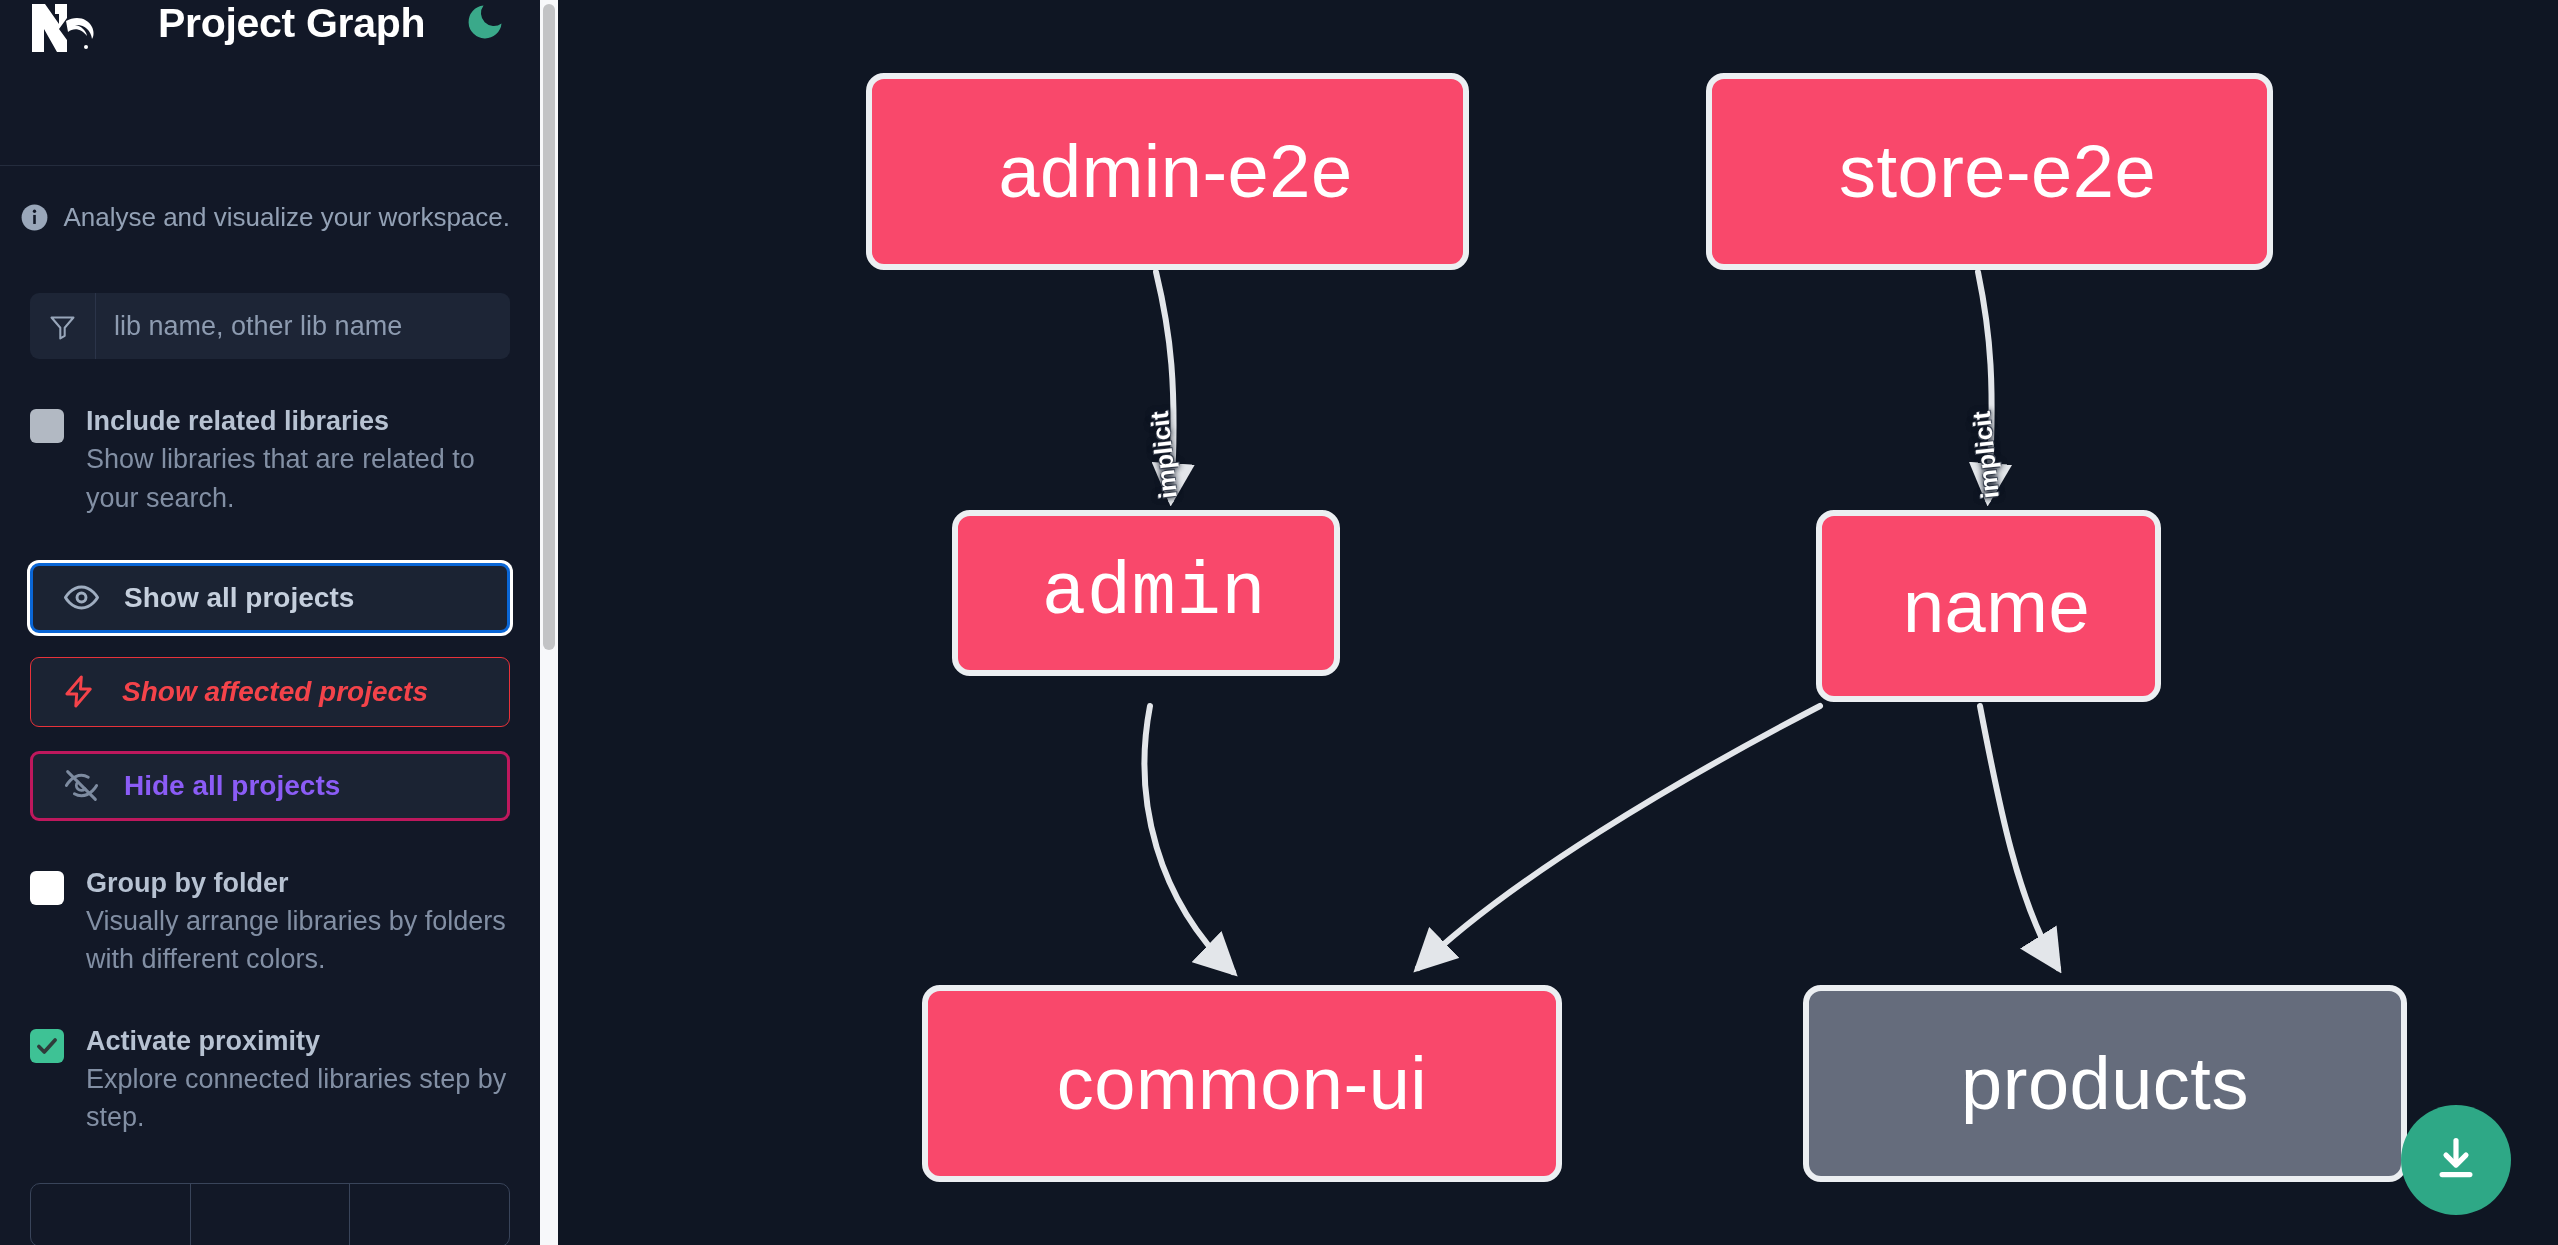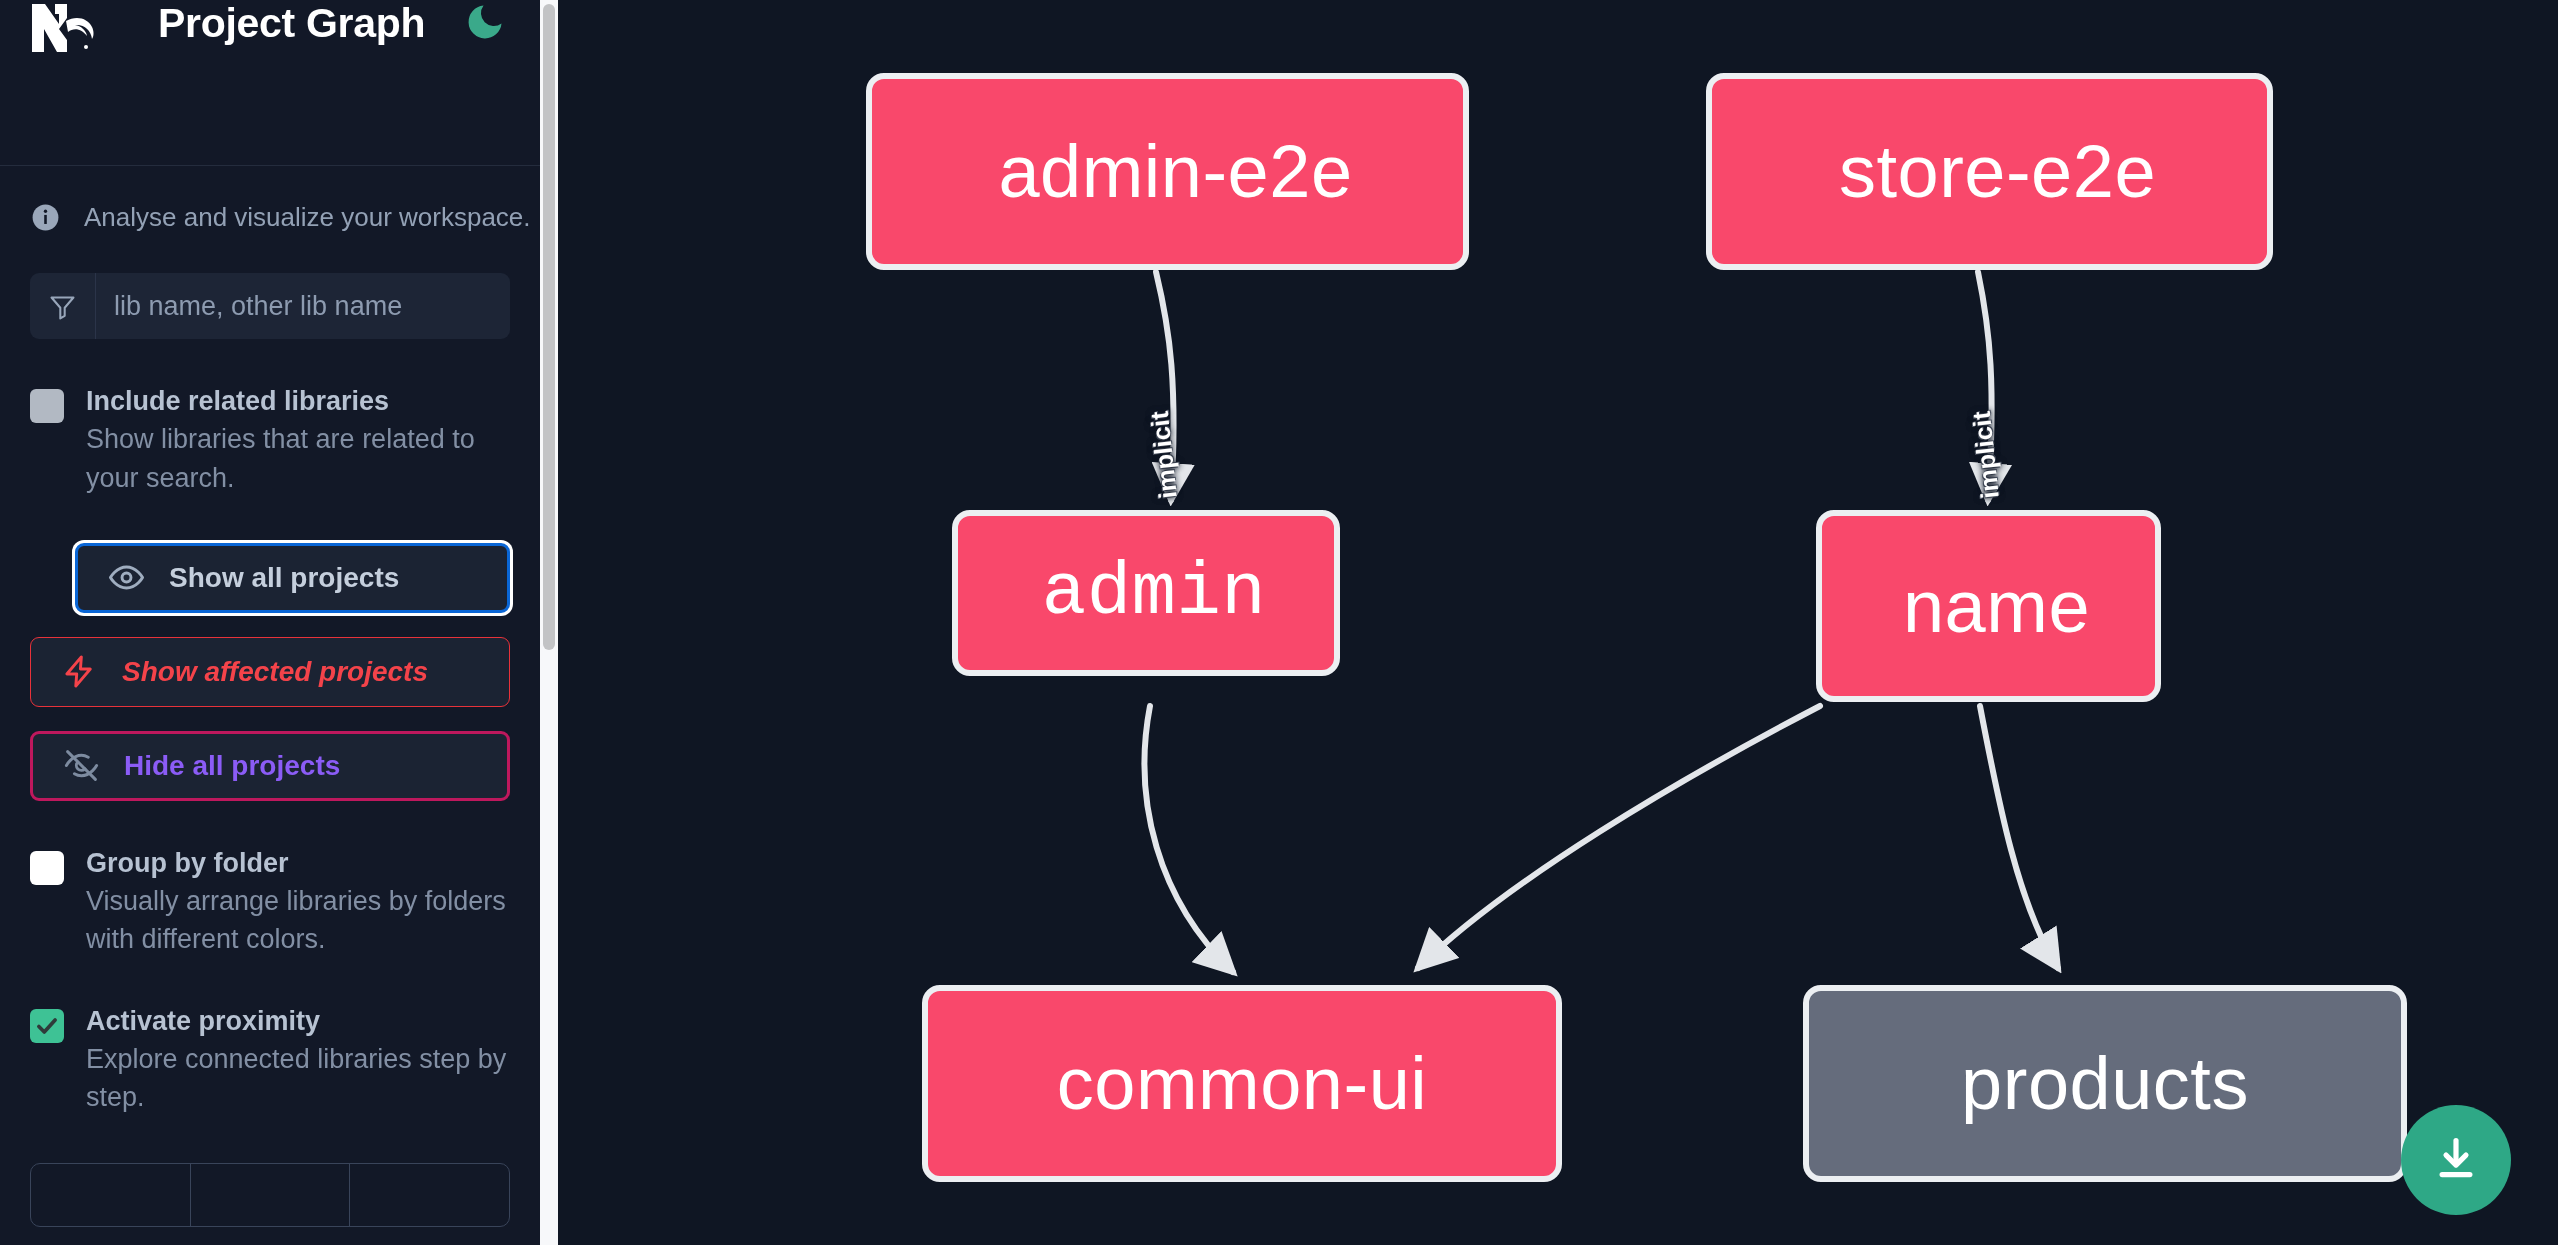--- a/index.html
+++ b/index.html
@@ -35,22 +35,23 @@
     letter-spacing: -0.3px; white-space: nowrap;
   }
   .theme-toggle {
     margin-left: 38px; width: 44px; height: 44px;
     display: flex; align-items: center; justify-content: center;
     cursor: pointer;
   }
   .sb-divider { height: 1px; background: #242c3d; }
 
   .sb-note {
-    display: flex; align-items: center; gap: 23px;
-    padding: 36px 30px 40px 30px;
+    display: flex; align-items: center; gap: 13px;
+    padding: 36px 30px 60px 30px;
+    justify-content: flex-end;
   }
   .info-icon { width: 31px; height: 31px; flex: 0 0 31px; }
   .sb-note-text { color: #93a1b5; font-size: 26px; white-space: nowrap; }
 
   .search-row {
     margin: 0 30px 0 30px;
     height: 66px;
     display: flex; align-items: stretch;
     background: #1d2536;
     border-radius: 9px;
@@ -89,21 +90,21 @@
   .gbtn {
     height: 70px; border-radius: 9px;
     display: flex; align-items: center; gap: 24px;
     padding: 0 30px;
     background: #1b2333;
     font-size: 28px; font-weight: 700;
     cursor: pointer;
     border: 1px solid transparent;
   }
   .gbtn svg { width: 37px; height: 37px; flex: 0 0 37px; }
-  .gbtn.show-all { border: 3px solid #0a66d6; box-shadow: 0 0 0 3px #ffffff; color: #c5cfdd; margin-left: 45px; }
+  .gbtn.show-all { border: 3px solid #0a66d6; box-shadow: 0 0 0 3px #ffffff; color: #c5cfdd; }
   .gbtn.show-all svg { stroke: #9fadc0; }
   .gbtn.affected { border: 1px solid #e8323a; color: #f4434a; font-style: italic; }
   .gbtn.affected svg { stroke: #f4434a; }
   .gbtn.hide-all { border: 3px solid #be185d; color: #8b5cf6; }
   .gbtn.hide-all svg { stroke: #7d8ba0; }
 
   .seg-group {
     margin: 46px 30px 0 30px;
     display: flex; height: 64px;
     border: 1px solid #39445a; border-radius: 10px;

